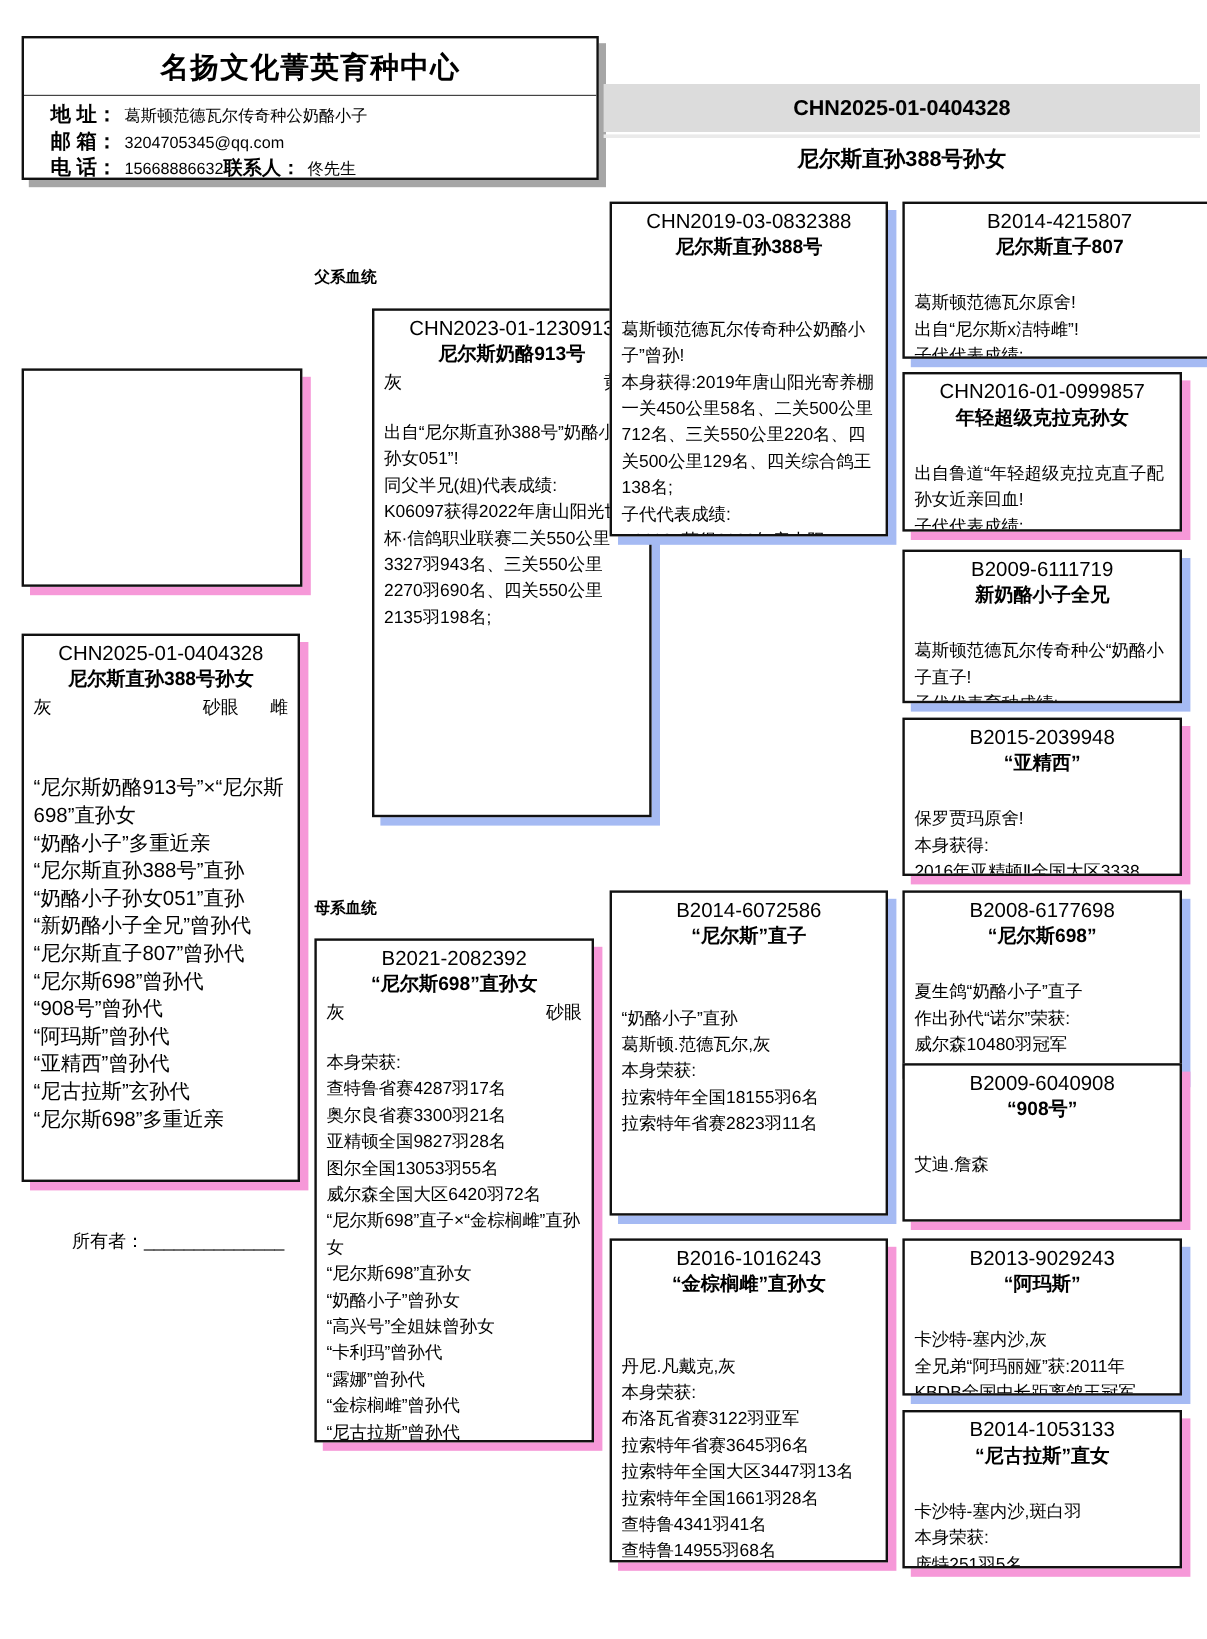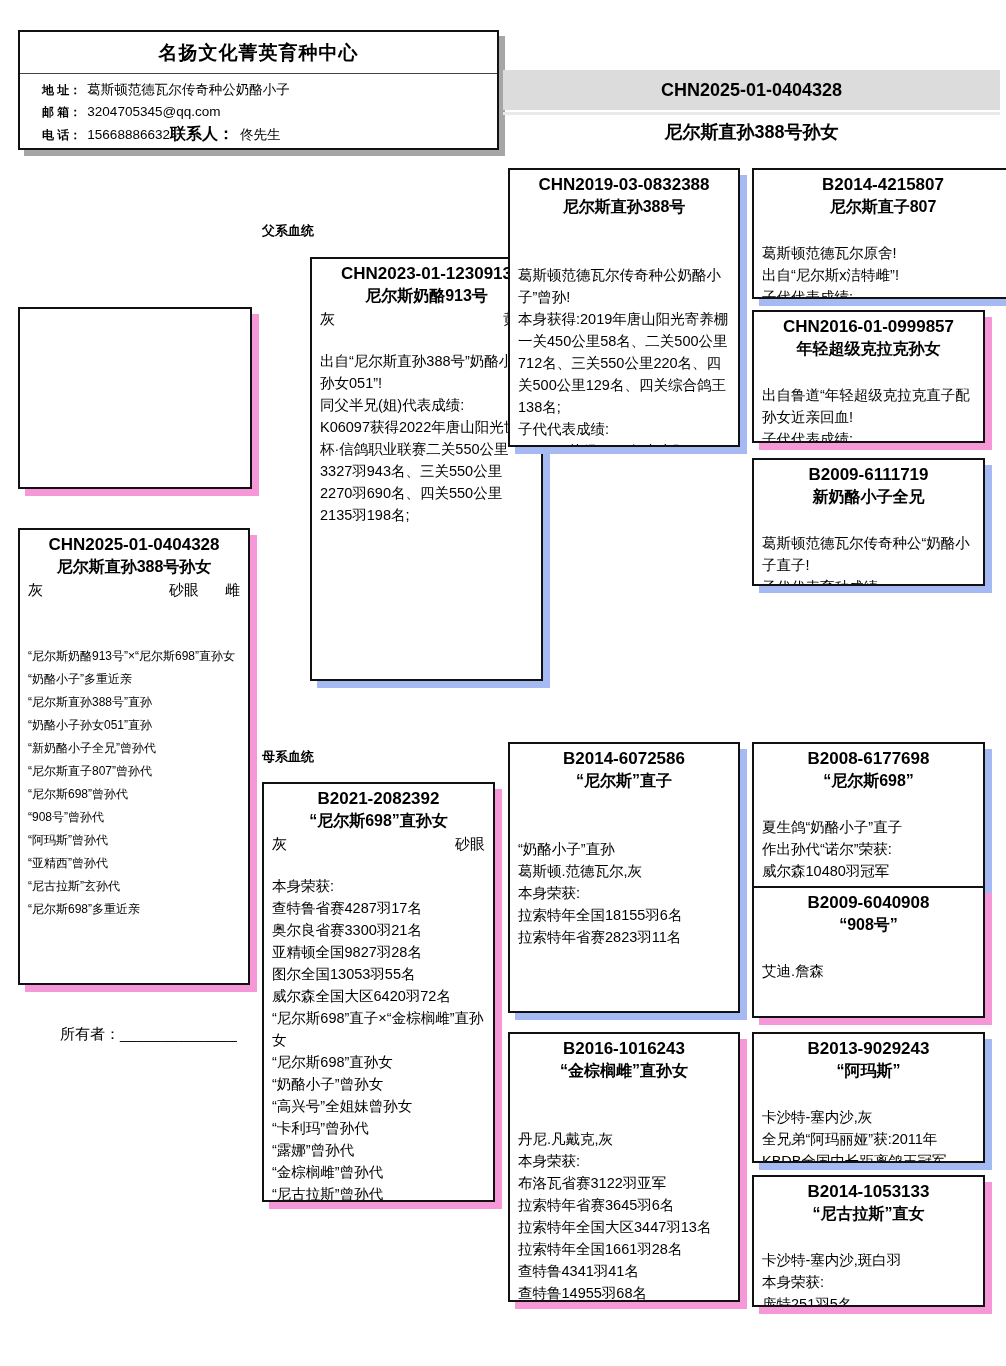--- a/index.html
+++ b/index.html
@@ -5,24 +5,24 @@
   html,body{margin:0;padding:0;background:#ffffff;}
   #page{
     position:relative;width:1006px;height:1366px;background:#ffffff;overflow:hidden;
     font-family:"Liberation Sans","DejaVu Sans",sans-serif;color:#000;
   }
   
   .hdr-box{
     position:absolute;left:18px;top:30px;width:477px;height:116px;
     background:#fff;border:2px solid #111;box-shadow:6px 6px 0 #a6a6a6;
   }
-  .hdr-title{font-size:19px;font-weight:bold;text-align:center;margin-top:8px;letter-spacing:1px;}
+  .hdr-title{font-size:24px;font-weight:bold;text-align:center;margin-top:8px;letter-spacing:1px;}
   .hdr-rule{border-top:1.5px solid #444;margin:7px 0 6px 0;}
   .hdr-row{display:flex;align-items:baseline;padding:0 0 0 22px;margin-top:2px;line-height:19px;}
-  .hdr-lbl{font-size:12px;font-weight:bold;white-space:nowrap;}
+  .hdr-lbl{font-size:17px;font-weight:bold;white-space:nowrap;}
   .hdr-val{font-size:13.5px;margin-left:6px;white-space:nowrap;}
   .hdr-lbl2{font-size:16px;font-weight:bold;white-space:nowrap;}
   
   .id-bar{
     position:absolute;left:503px;top:70px;width:497px;height:40px;background:#dcdcdc;
     display:flex;align-items:center;justify-content:center;
     font-size:18px;font-weight:bold;
   }
   .id-bar-rule{position:absolute;left:503px;top:112px;width:497px;height:3px;background:#eaeaea;}
   .main-bird-title{
@@ -32,27 +32,27 @@
   
   .sec-lbl{position:absolute;font-size:13px;font-weight:bold;}
   .owner{position:absolute;left:60px;top:1025px;font-size:15px;}
   
   .pbox{
     position:absolute;background:#fff;border:2px solid #111;overflow:hidden;
     padding:4px 8px;box-sizing:border-box;
   }
   .pbox.sire-line{box-shadow:7px 7px 0 #a5baf3;}
   .pbox.dam-line{box-shadow:7px 7px 0 #f698d8;}
-  .pb-ring{font-size:17px;font-weight:bold;text-align:center;line-height:22px;}
+  .pb-ring{font-size:17px;font-weight:normal;text-align:center;line-height:22px;}
   .pb-name{font-size:16px;font-weight:bold;text-align:center;line-height:22px;}
   .pb-traits{display:flex;font-size:15px;line-height:22px;margin-top:1px;}
   .pb-traits .spacer{flex:1;}
   .pb-traits .sex{margin-left:26px;}
   .pb-body{font-size:14.5px;line-height:22px;white-space:pre-line;}
-  .pb-body.big{font-size:12px;line-height:23px;}
+  .pb-body.big{font-size:17px;line-height:23px;}
   .gap-44{margin-top:44px;}
   .gap-20{margin-top:20px;}
   .gap-46{margin-top:46px;}
   .gap-24{margin-top:24px;}
   .photo-box{
     position:absolute;left:18px;top:307px;width:230px;height:178px;
     background:#fff;border:2px solid #111;box-shadow:7px 7px 0 #f698d8;
   }
 </style>
 </head>
@@ -198,20 +198,27 @@
 子代代表成绩:</div>
   </div>
 
   <div class="pbox sire-line" style="left:752px;top:458px;width:233px;height:128px;">
     <div class="pb-ring">B2009-6111719</div>
     <div class="pb-name">新奶酪小子全兄</div>
     <div class="pb-body gap-24">葛斯顿范德瓦尔传奇种公“奶酪小子直子!
 子代代表育种成绩:</div>
   </div>
 
+  <div class="pbox dam-line" style="left:752px;top:598px;width:233px;height:132px;">
+    <div class="pb-ring">B2015-2039948</div>
+    <div class="pb-name">“亚精西”</div>
+    <div class="pb-body gap-24">保罗贾玛原舍!
+本身获得:
+2016年亚精顿Ⅱ全国大区3338</div>
+  </div>
 
   <div class="pbox sire-line" style="left:752px;top:742px;width:233px;height:157px;">
     <div class="pb-ring">B2008-6177698</div>
     <div class="pb-name">“尼尔斯698”</div>
     <div class="pb-body gap-24">夏生鸽“奶酪小子”直子
 作出孙代“诺尔”荣获:
 威尔森10480羽冠军</div>
   </div>
 
   <div class="pbox dam-line" style="left:752px;top:886px;width:233px;height:132px;">

